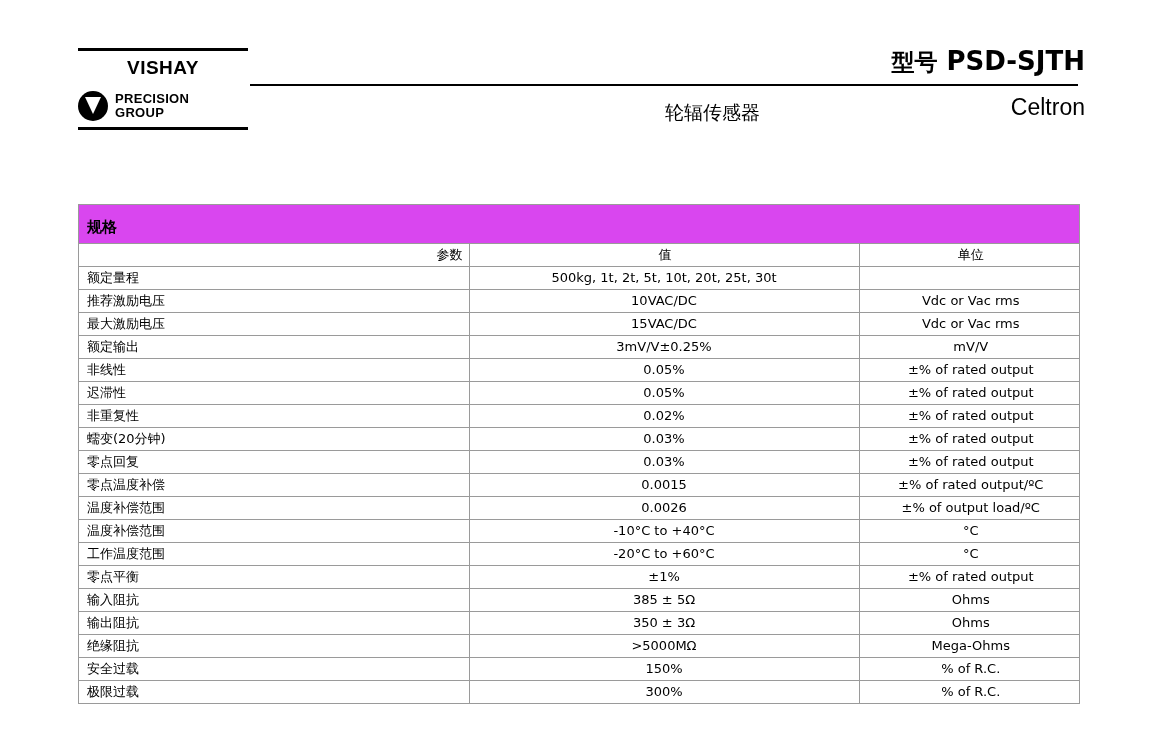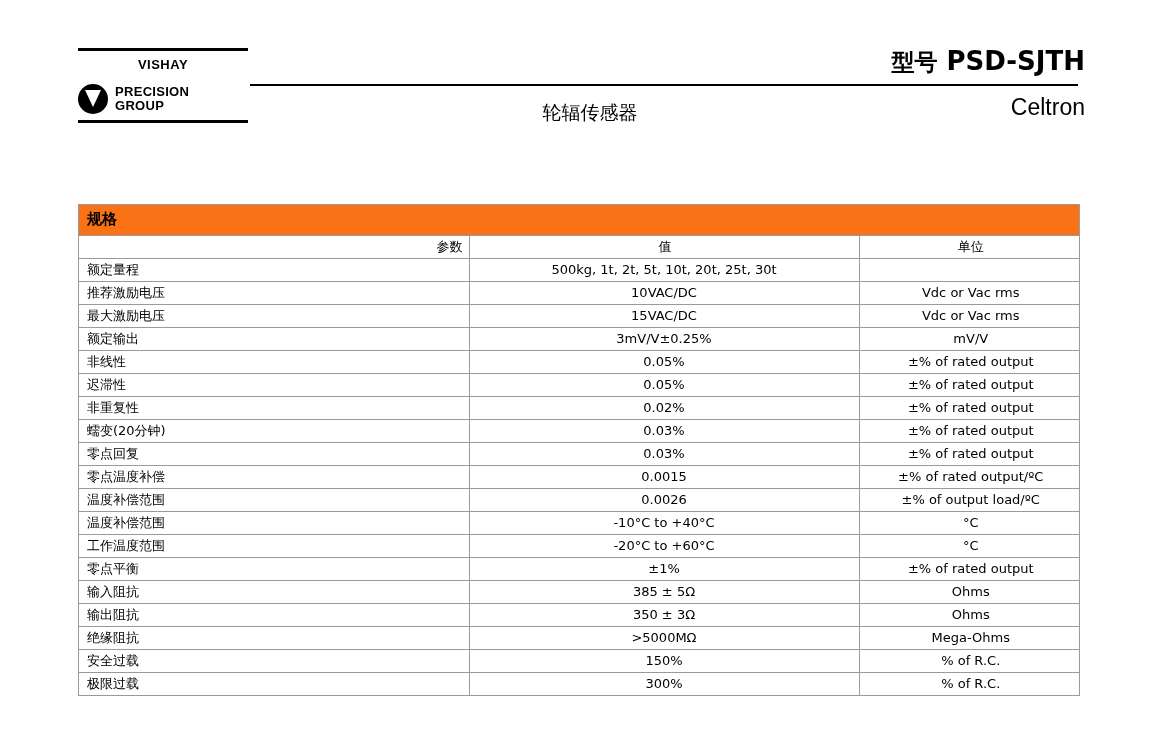--- a/index.html
+++ b/index.html
@@ -42,21 +42,21 @@
     width: 170px;
     margin-top: 6px;
   }
   .logo-main {
     display: flex;
     align-items: center;
     padding-top: 6px;
     padding-bottom: 4px;
   }
   .logo-vishay {
-    font-size: 13px;
+    font-size: 19px;
     font-weight: bold;
     letter-spacing: 0.5px;
     text-align: center;
     width: 100%;
   }
   .logo-row {
     display: flex;
     align-items: center;
     gap: 7px;
     margin-top: 8px;
@@ -94,21 +94,21 @@
     width: 828px;
     height: 2px;
     background: #000;
   }
 
   .header-center {
     position: absolute;
     left: 420px;
     top: 100px;
     width: 340px;
-    text-align: center;
+    text-align: right;
     font-size: 19px;
     font-family: "DejaVu Sans", sans-serif;
   }
 
   .header-right {
     position: absolute;
     right: 72px;
     top: 46px;
     text-align: right;
   }
@@ -131,24 +131,24 @@
   
   .spec-wrap {
     position: absolute;
     left: 78px;
     top: 204px;
     width: 1002px;
     border: 1px solid #9a9a9a;
     box-sizing: border-box;
   }
   .spec-title {
-    background: #f97316;
+    background: #d946ef;
     font-size: 15px;
     font-weight: bold;
-    padding: 5px 8px 6px 8px;
+    padding: 13px 8px 6px 8px;
     border-bottom: 1px solid #9a9a9a;
     font-family: "DejaVu Sans", sans-serif;
   }
   table.spec {
     width: 100%;
     border-collapse: collapse;
     table-layout: fixed;
   }
   table.spec col.c1 { width: 390px; }
   table.spec col.c2 { width: 390px; }

